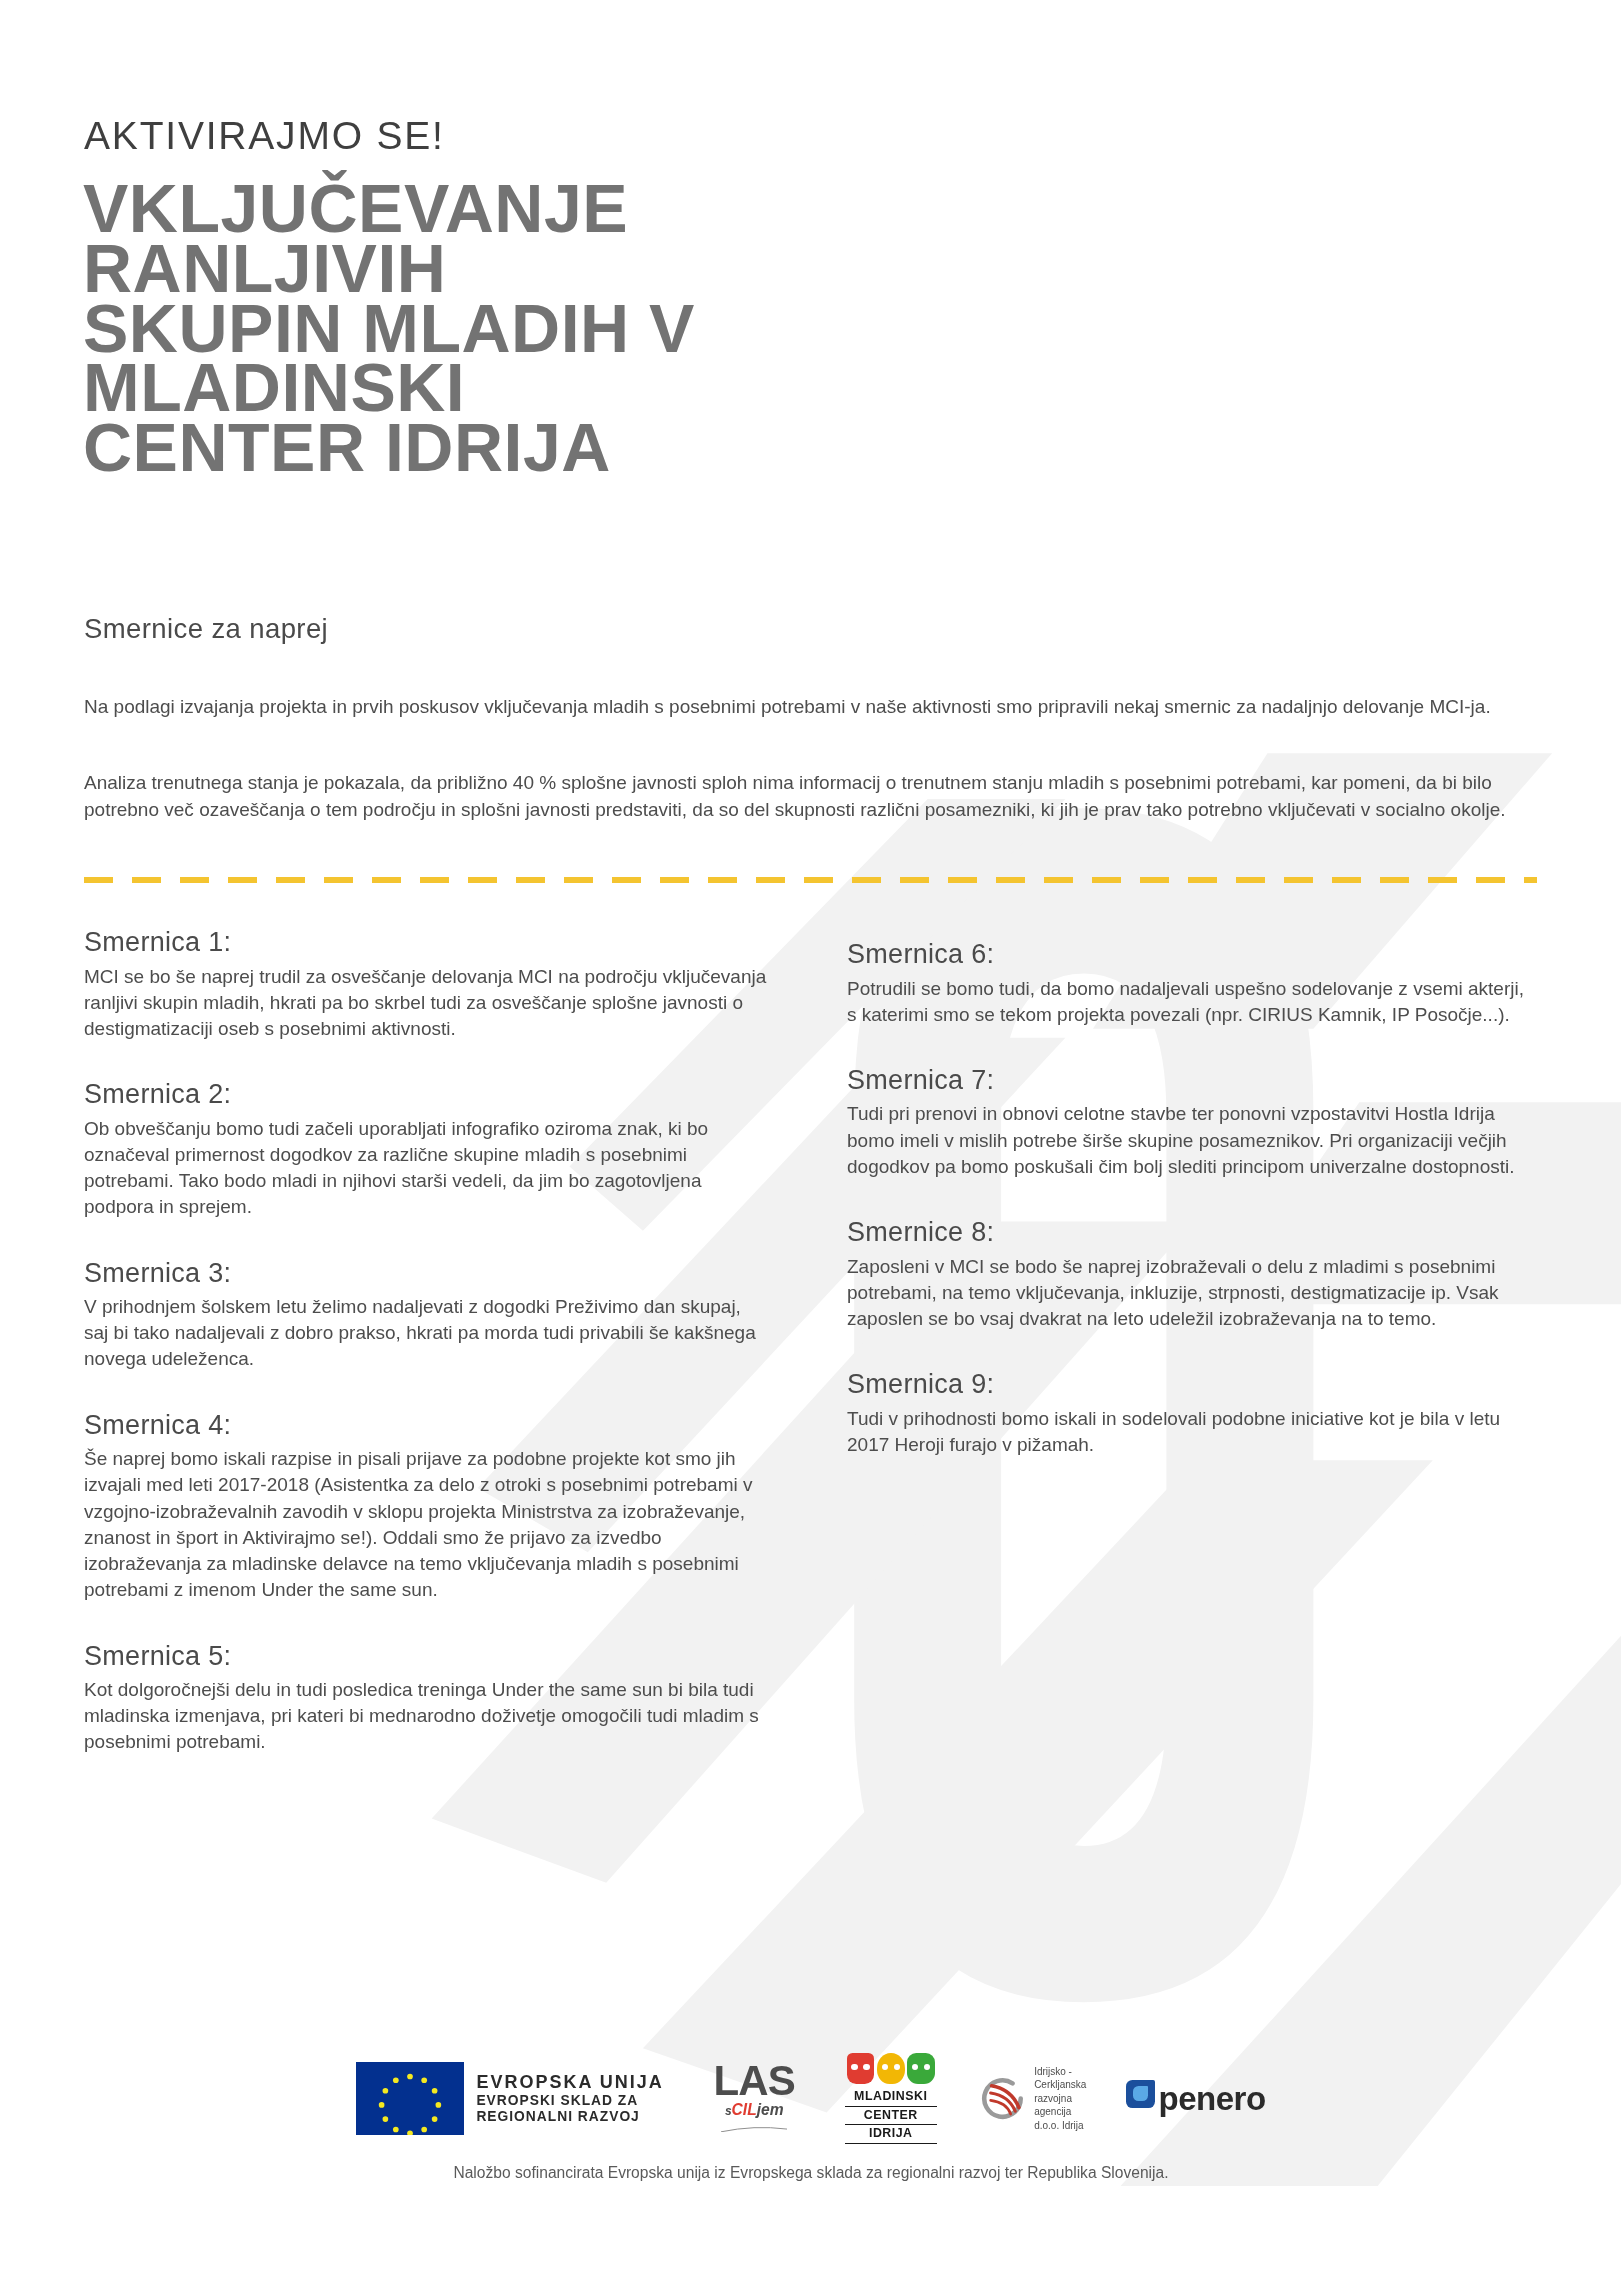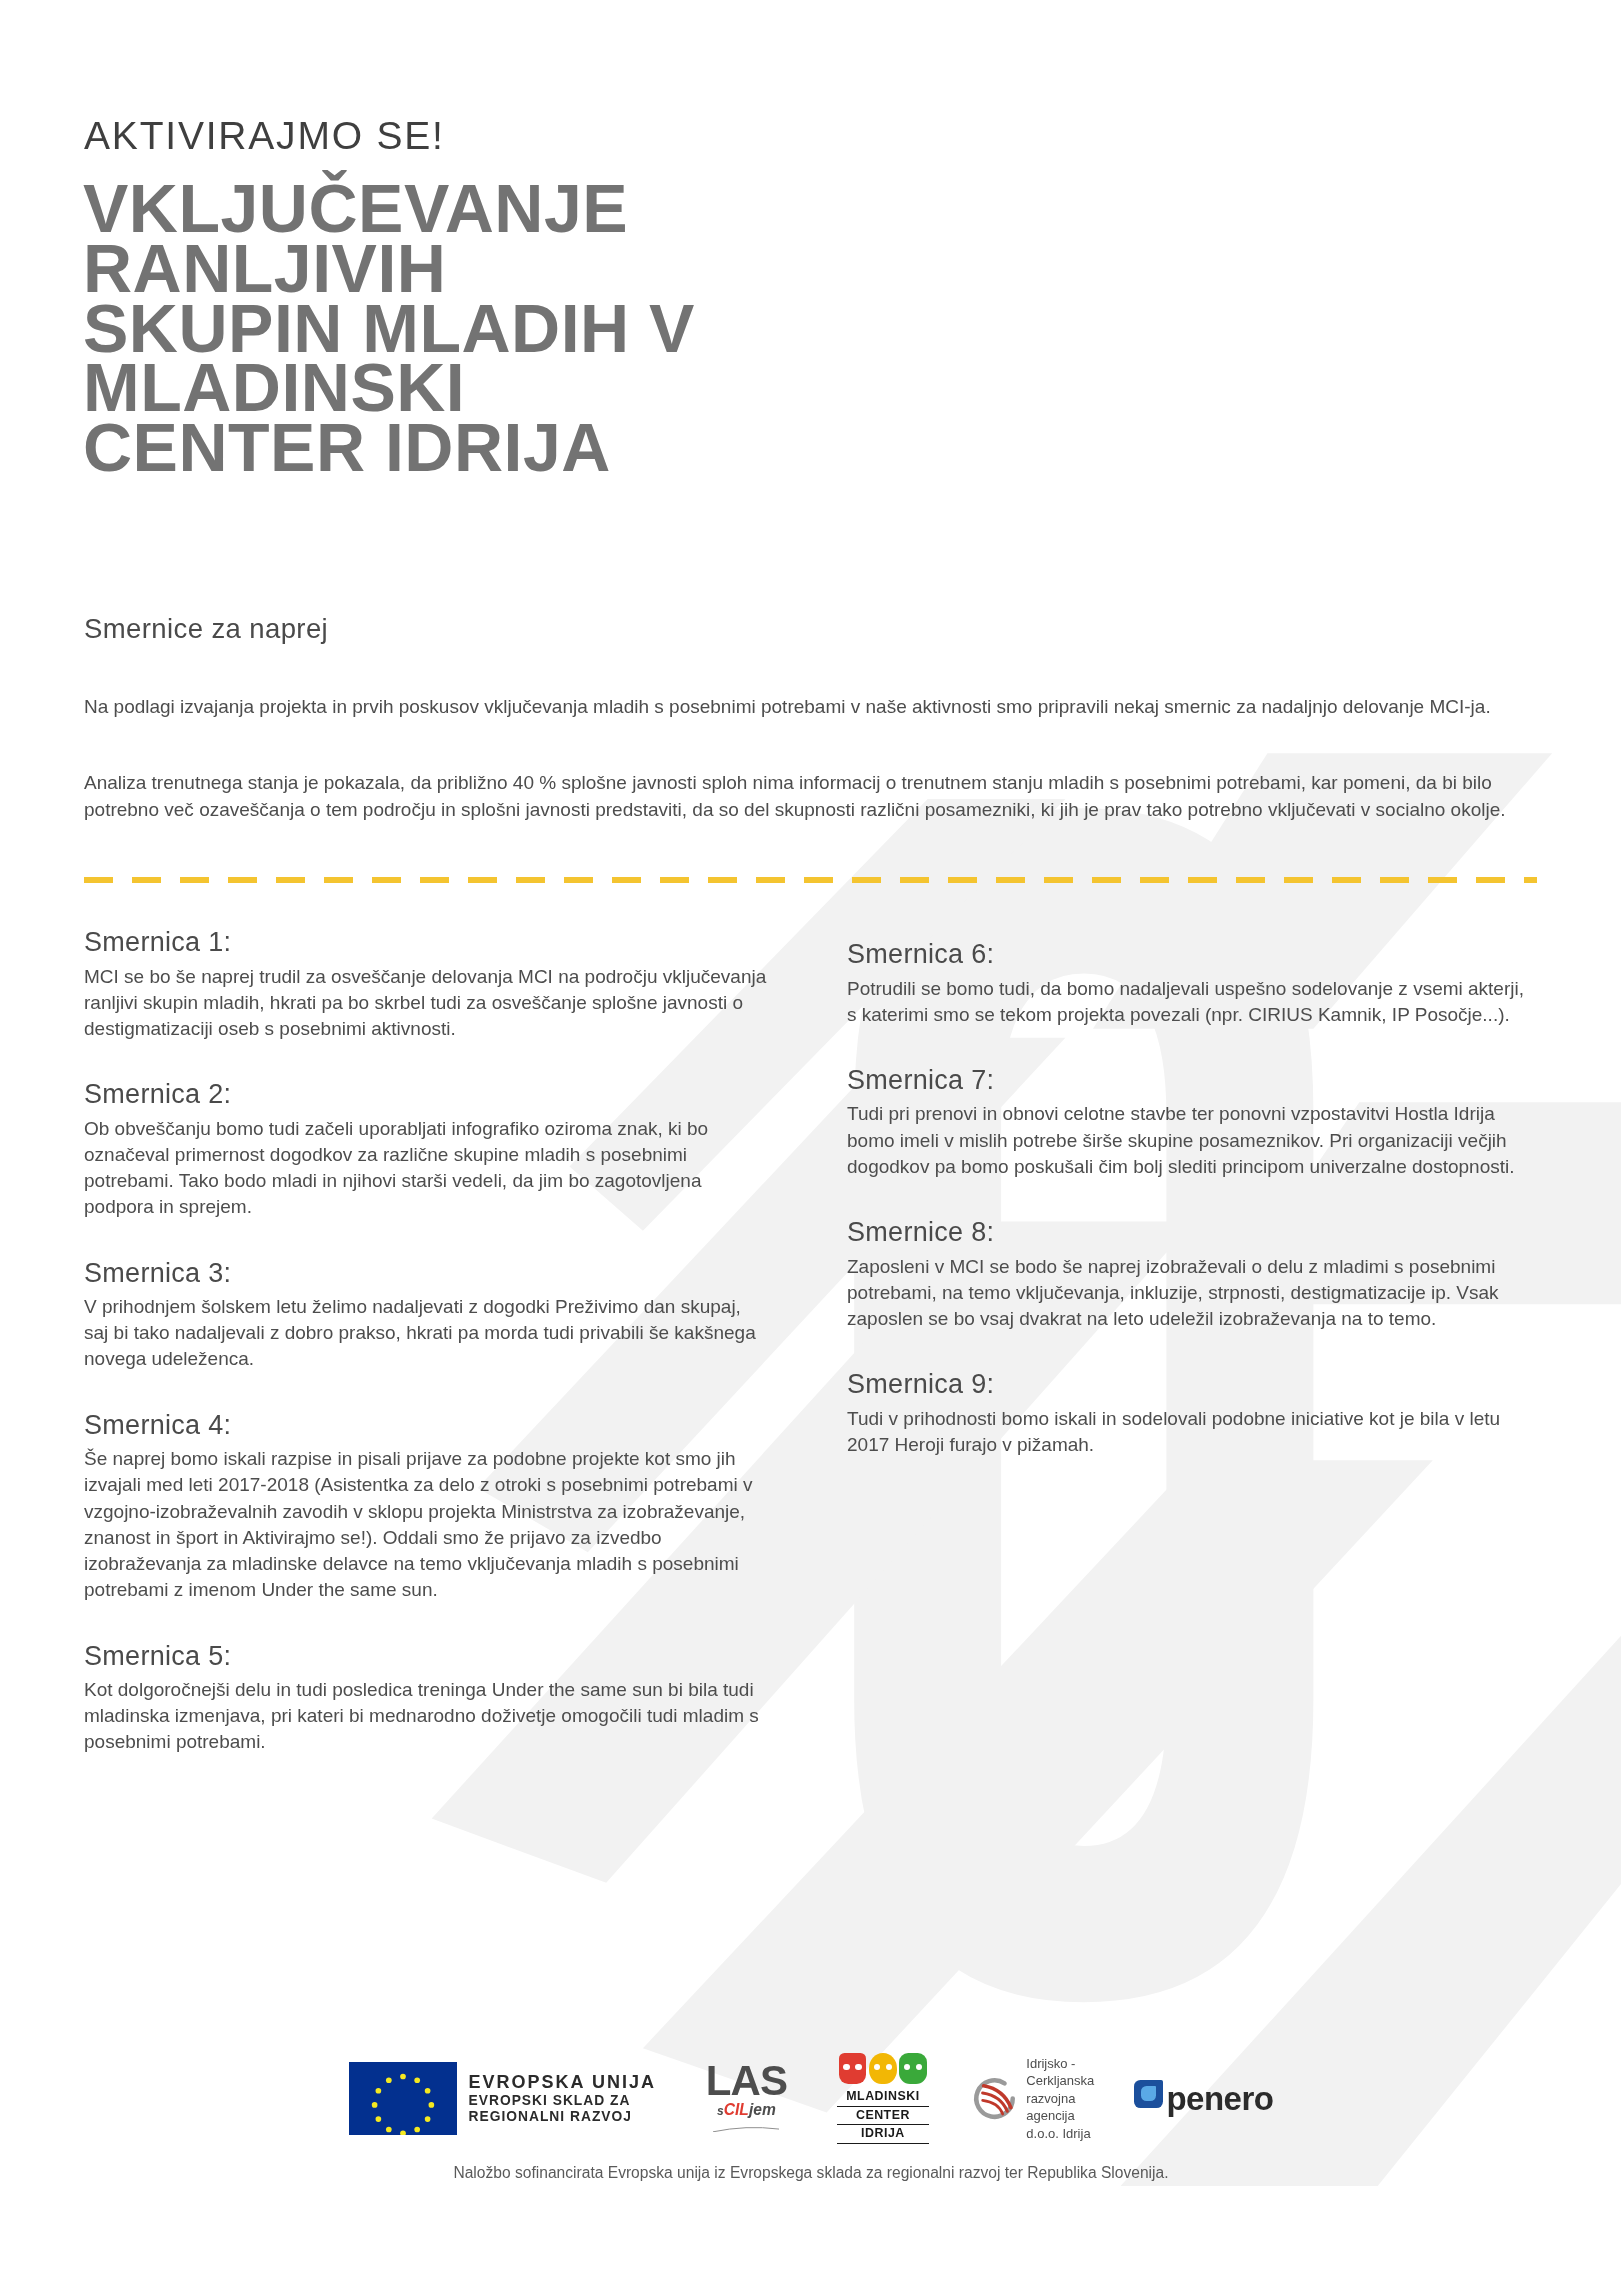--- a/index.html
+++ b/index.html
@@ -120,21 +120,21 @@
   .mci .f.yel   { background:#f2b705; border-radius:50% 50% 45% 45%; }
   .mci .f.grn   { background:#3aa93a; border-radius:9.2px 9.2px 11px 11px; }
   .mci .eye { position:absolute; width:6.4px; height:6.4px; background:#fff; border-radius:50%; top:11px; }
   .mci .eye.a { left:4.6px; } .mci .eye.b { right:4.6px; }
   .mci .txt { font-size:12.4px; font-weight:bold; color:#1a1a1a; line-height:1.42; letter-spacing:0.5px; }
   .mci .txt div { border-bottom:1.4px solid #1a1a1a; }
 
   
   .icra { display:flex; align-items:center; gap:6.4px; }
   .icra .mark { width:51px; height:51px; position:relative; flex:none; }
-  .icra .txt { font-size:13px; line-height:1.35; color:#4d4d4d; }
+  .icra .txt { font-size:10px; line-height:1.35; color:#4d4d4d; }
 
   
   .penero { display:flex; gap:3.7px; }
   .penero .leaf {
     width:28.5px; height:28.5px; background:#1b4f9c;
     border-radius:6.4px 1.8px 6.4px 6.4px; position:relative; flex:none;
   }
   .penero .leaf:after {
     content:""; position:absolute; left:6.4px; top:6.4px;
     width:15.6px; height:15.6px; background:#5aa9e6;

